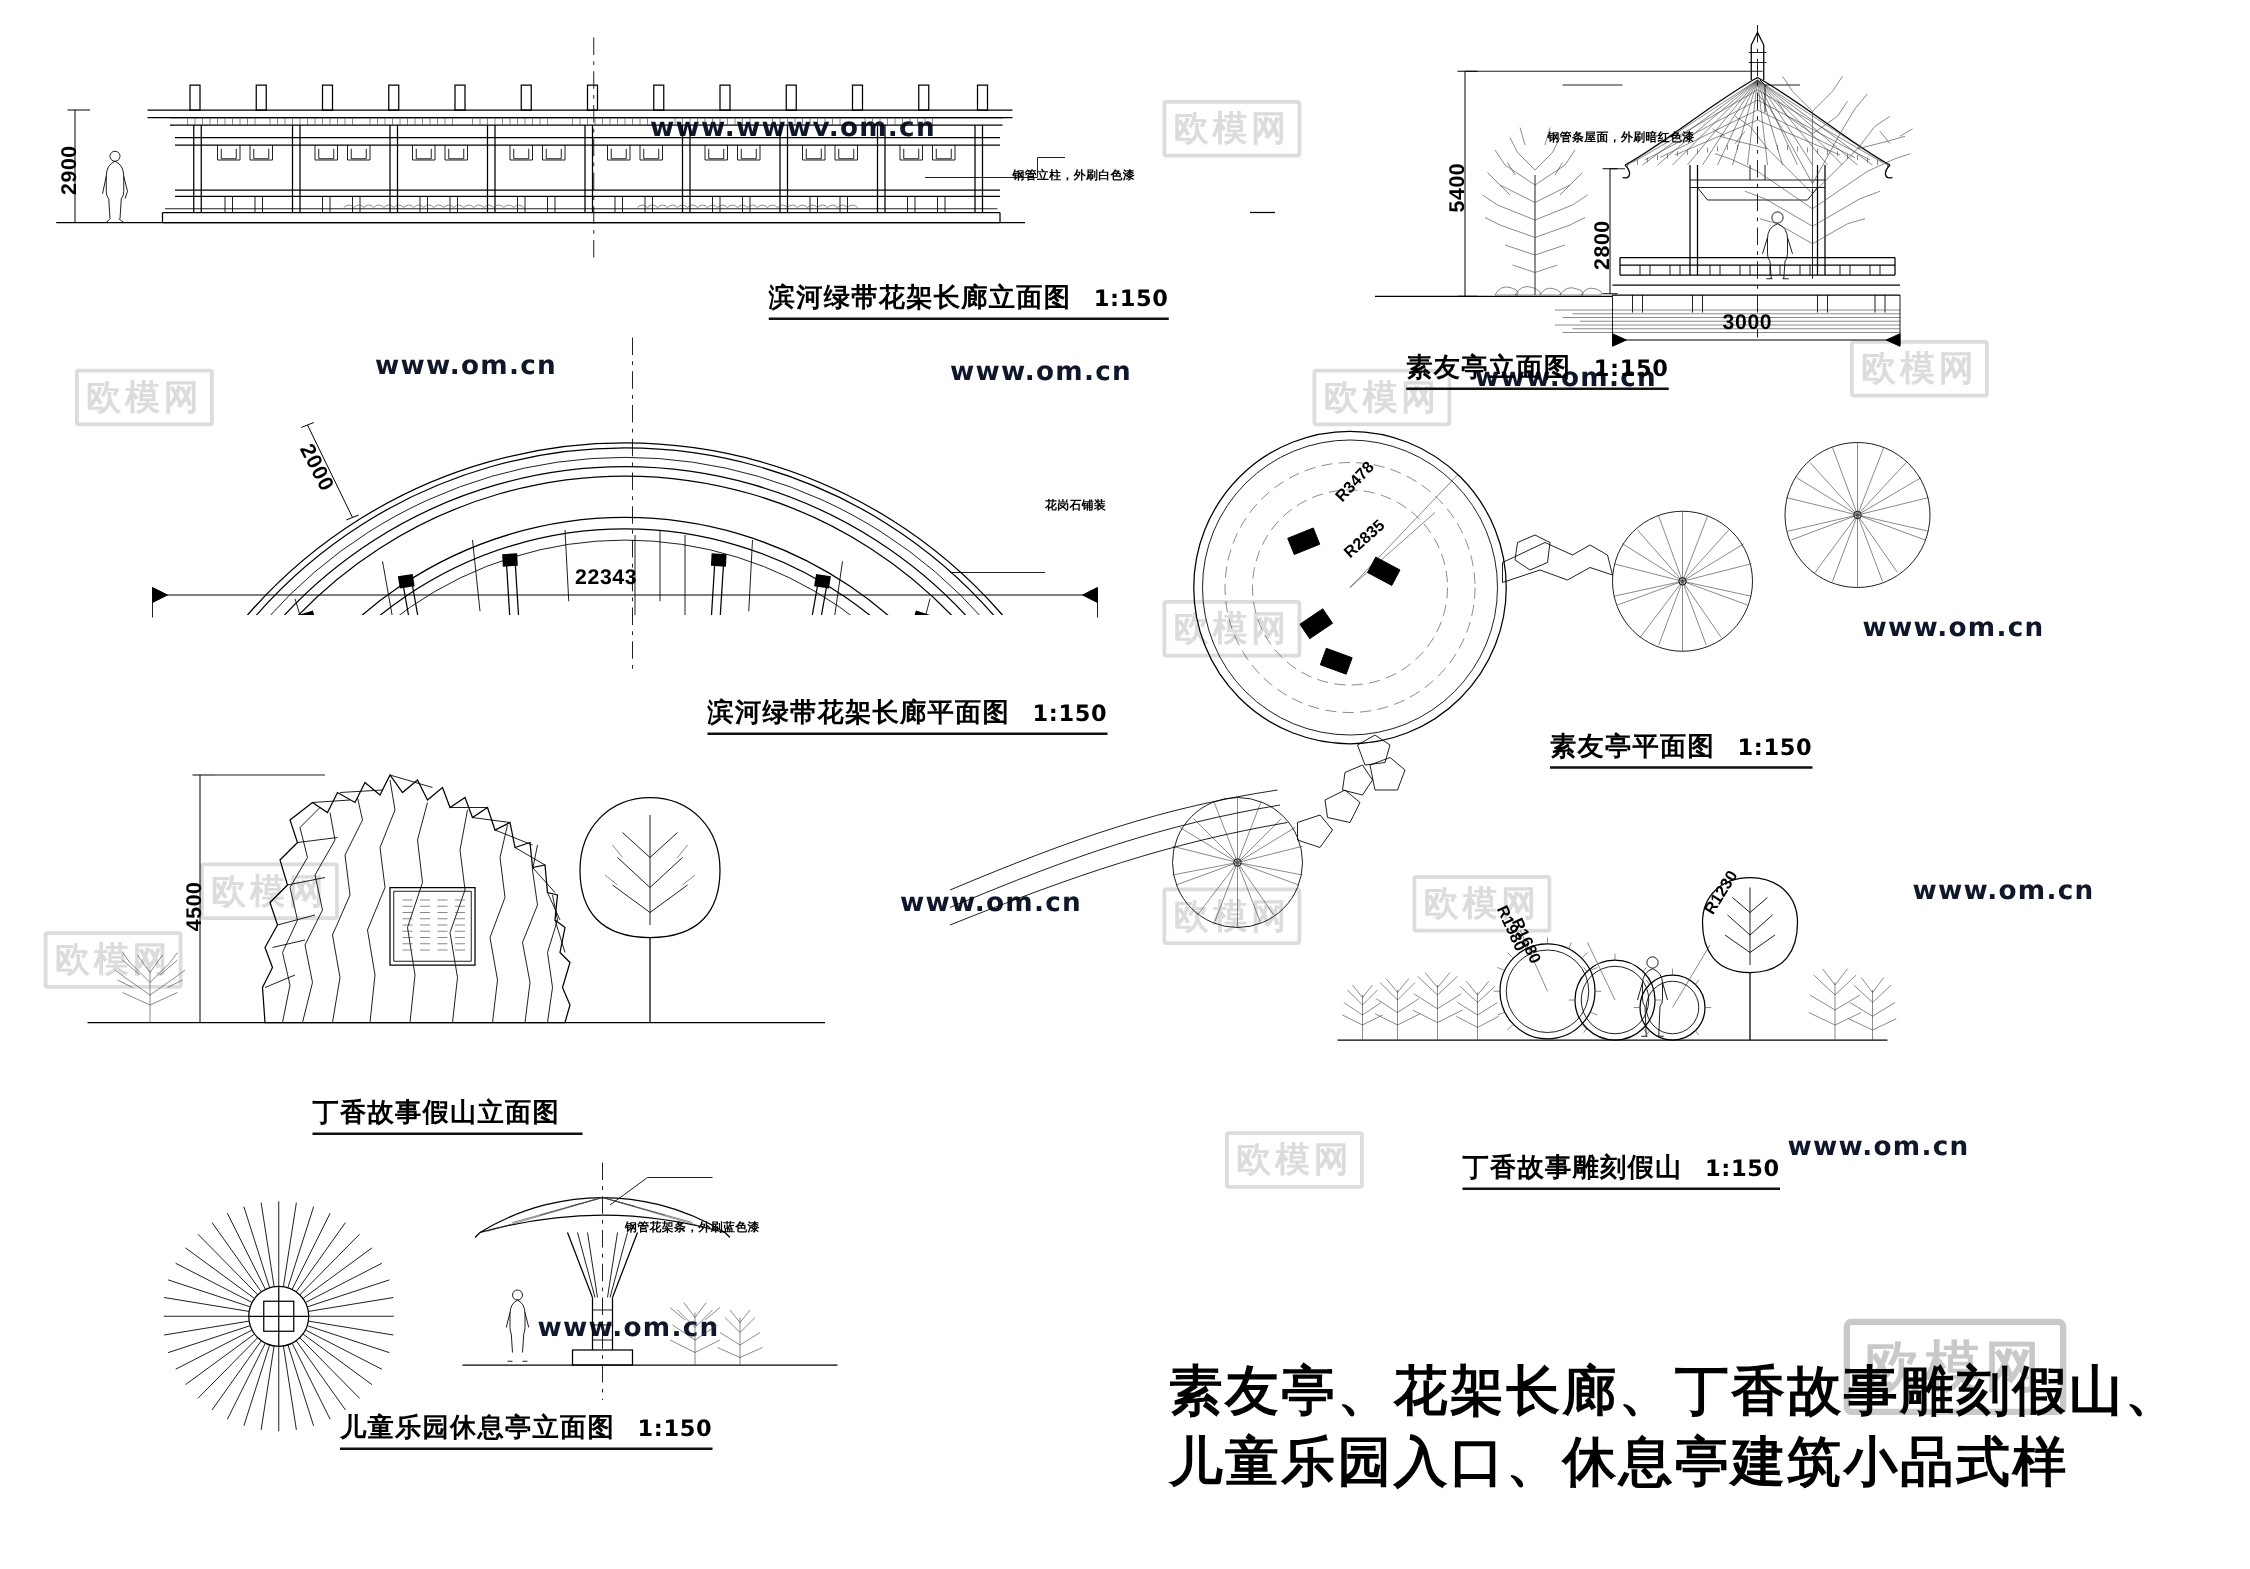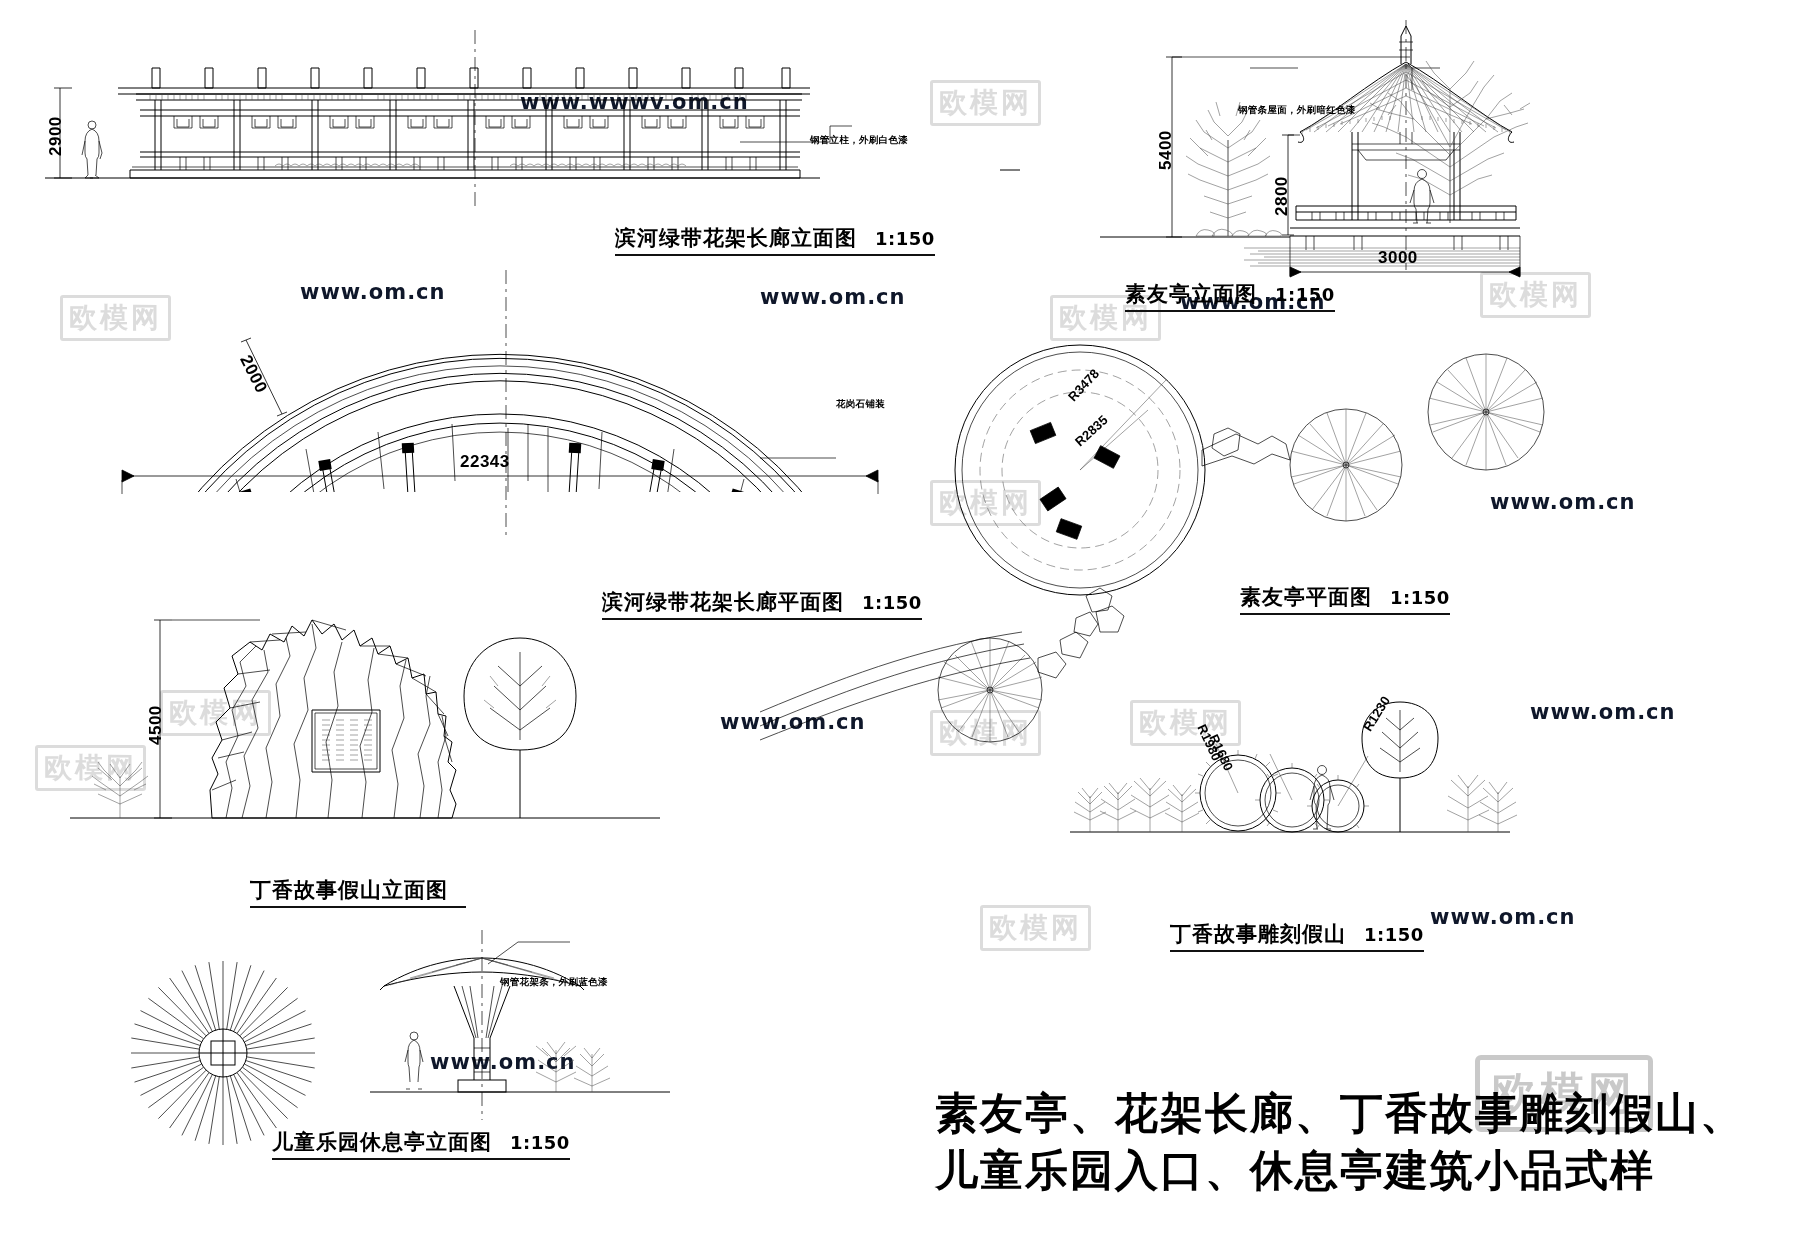--- a/index.html
+++ b/index.html
@@ -337,21 +337,21 @@
 
       <path class="ln-thin" d="M650 178 H 726"></path>
 
       <path class="dash" d="M396 -10 V 260"></path>
     </svg>
     <div class="dimtxt" style="position:absolute;left:143px;top:72px;transform:rotate(63deg);transform-origin:left top;">2000</div>
     <div class="dimtxt" style="position:absolute;left:350px;top:172px;">22343</div>
     <div class="note" style="position:absolute;left:726px;top:70px;">花岗石铺装</div>
   </div>
 
-  <div class="abs" style="left:602px;top:556px;margin-top:32px;">
+  <div class="abs" style="left:566px;top:556px;">
     <div class="ttl-row">
       <span class="title-cn ttl-name">滨河绿带花架长廊平面图</span>
       <span class="title-cn ttl-scale">1:150</span>
     </div>
   </div>
 
   <div class="abs" style="left:60px;top:590px;width:620px;height:260px;">
     <svg width="620" height="260" viewBox="0 0 620 260">
 
       <path class="ln" d="M10 228 H 600"></path>

